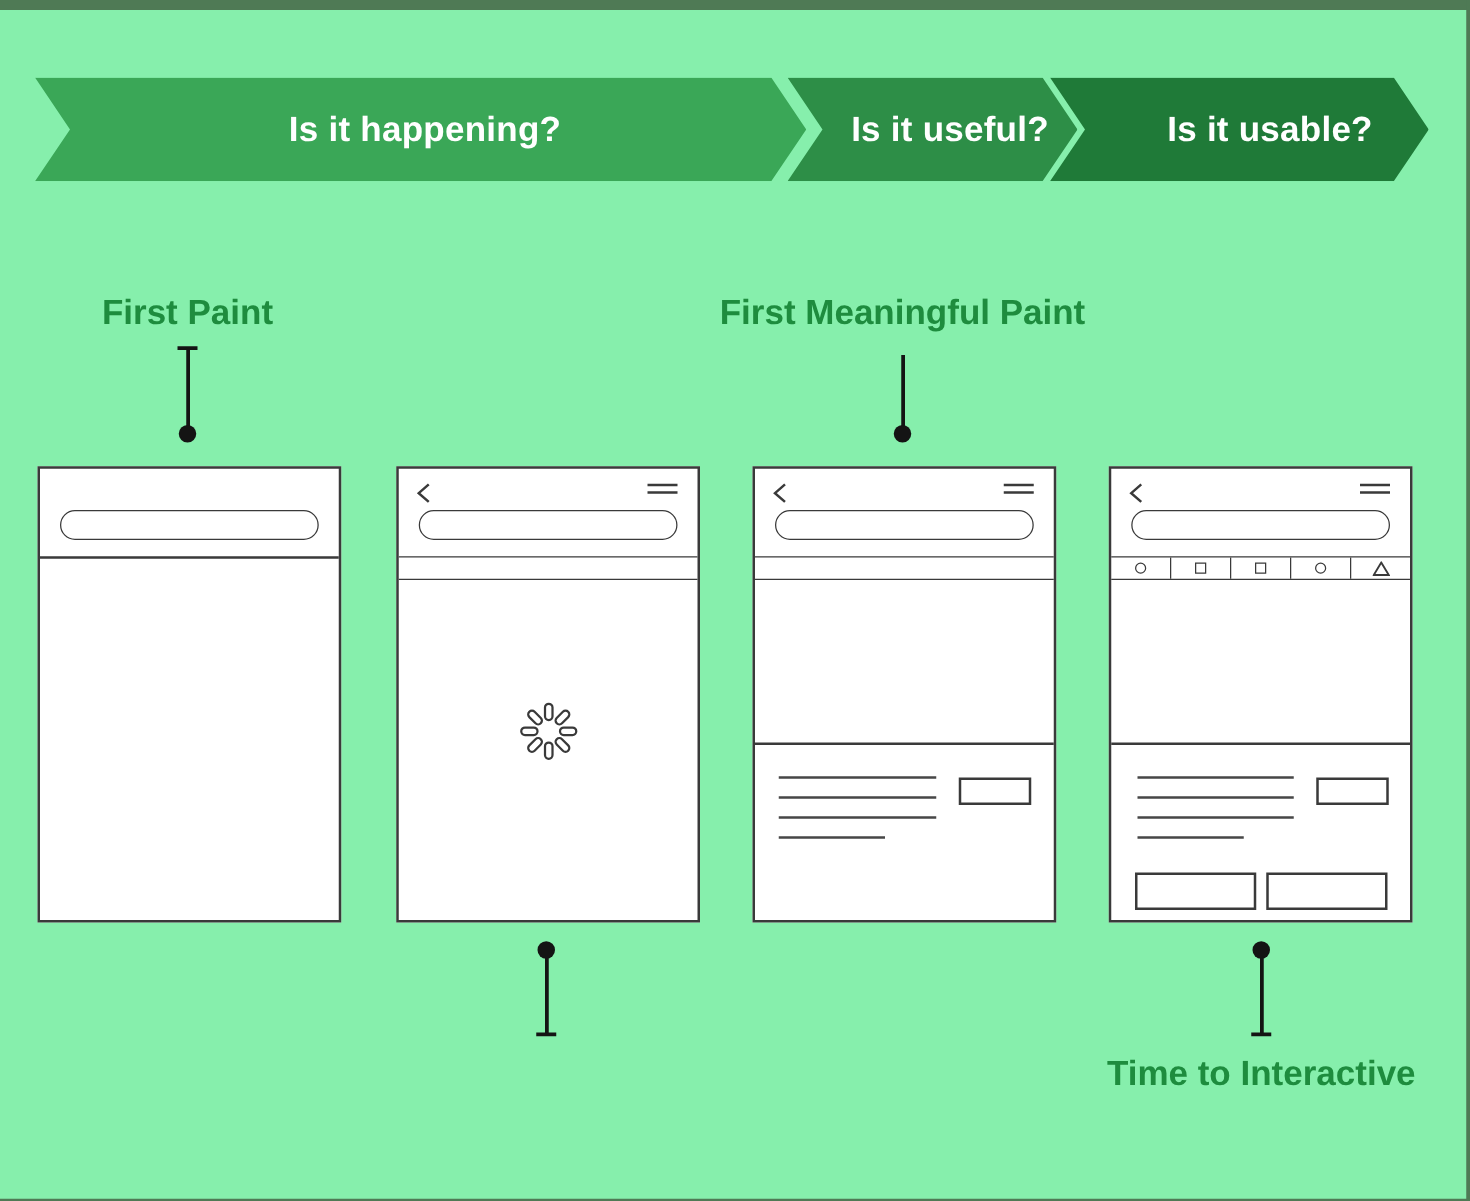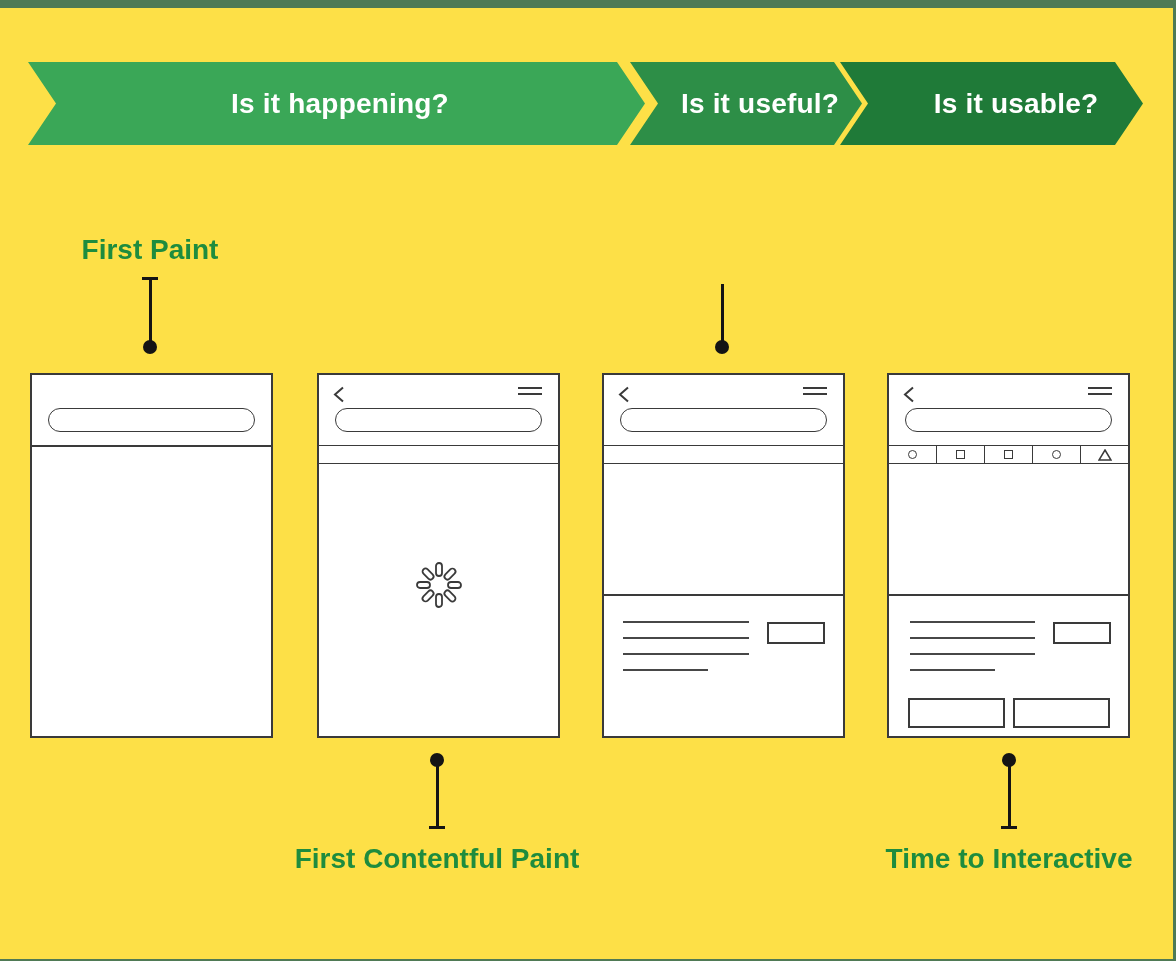--- a/index.html
+++ b/index.html
@@ -1,19 +1,19 @@
 <!DOCTYPE html>
 <html><head>
 <meta charset="utf-8">
 <style>
   * { margin:0; padding:0; box-sizing:border-box; }
   html,body { width:1176px; height:961px; }
   body { font-family:"Liberation Sans", sans-serif; }
 
-  .canvas { position:relative; width:1176px; height:961px; background:#fde047; overflow:hidden; }
+  .canvas { position:relative; width:1176px; height:961px; background:#86efac; overflow:hidden; }
 
   
   .frame-top    { position:absolute; left:0; top:0; width:1176px; height:8px;  background:#4f7a55; }
   .frame-right  { position:absolute; right:0; top:0; width:3px; height:961px;  background:#4f7a55; }
   .frame-bottom { position:absolute; left:0; bottom:0; width:1176px; height:2px; background:#4f7a55; }
 
   
   .stage { position:absolute; top:62px; height:83px; display:flex; align-items:center; justify-content:center;
            color:#fff; font-size:28px; font-weight:700; letter-spacing:.2px; }
   .stage-1 { left:28px;  width:617px; clip-path:polygon(0 0,589px 0,617px 41.5px,589px 83px,0 83px,28px 41.5px); padding-left:7px; }
@@ -66,27 +66,27 @@
     <div class="stage stage-3" style="background: rgb(31, 122, 56);">
       <span>Is it usable?</span>
     </div>
   </div>
 
   <div class="metric-label" style="left:-20px; top:234px;">First Paint</div>
   <div class="cap" style="left:142px; top:277px;"></div>
   <div class="vline" style="left:148.5px; top:278px; height:69px;"></div>
   <div class="dot" style="left:143px; top:340px;"></div>
 
+  <div class="metric-label" style="left:552px; top:234px;">First Meaningful Paint</div>
   <div class="vline" style="left:720.5px; top:284px; height:63px;"></div>
   <div class="dot" style="left:715px; top:340px;"></div>
 
   <div class="dot" style="left:430px; top:753px;"></div>
   <div class="vline" style="left:435.5px; top:760px; height:67px;"></div>
   <div class="cap" style="left:429px; top:826px;"></div>
-  <div class="metric-label" style="left:267px; top:843px;">First Contentful Paint</div>
 
   <div class="dot" style="left:1002px; top:753px;"></div>
   <div class="vline" style="left:1007.5px; top:760px; height:67px;"></div>
   <div class="cap" style="left:1001px; top:826px;"></div>
   <div class="metric-label" style="left:839px; top:843px;">Time to Interactive</div>
 
   <div class="phone" style="left:30px;">
     <div class="searchbar"></div>
     <div class="hline" style="top:70px;"></div>
   </div>

